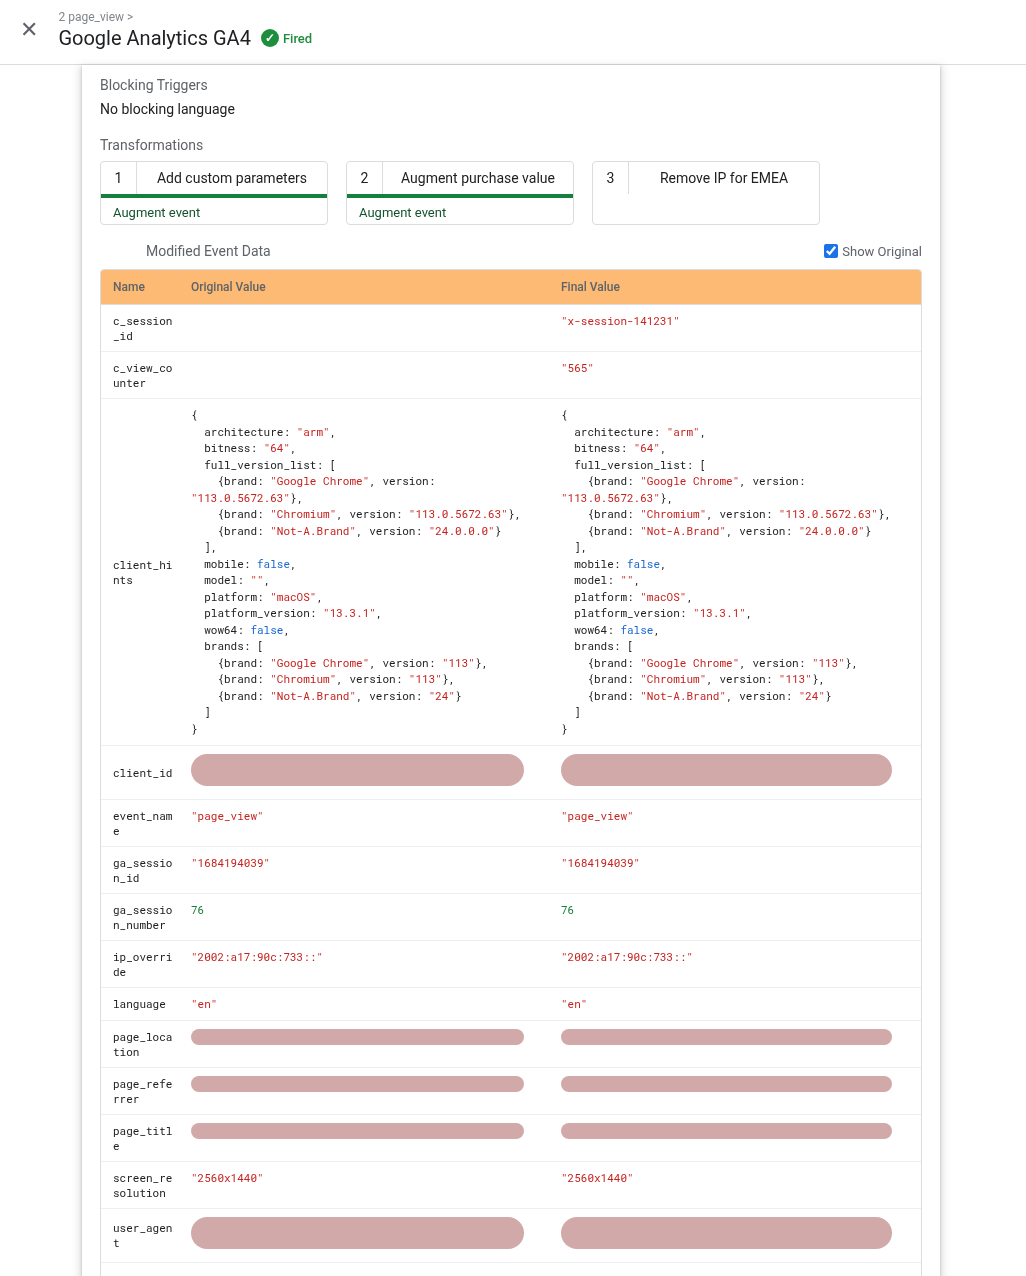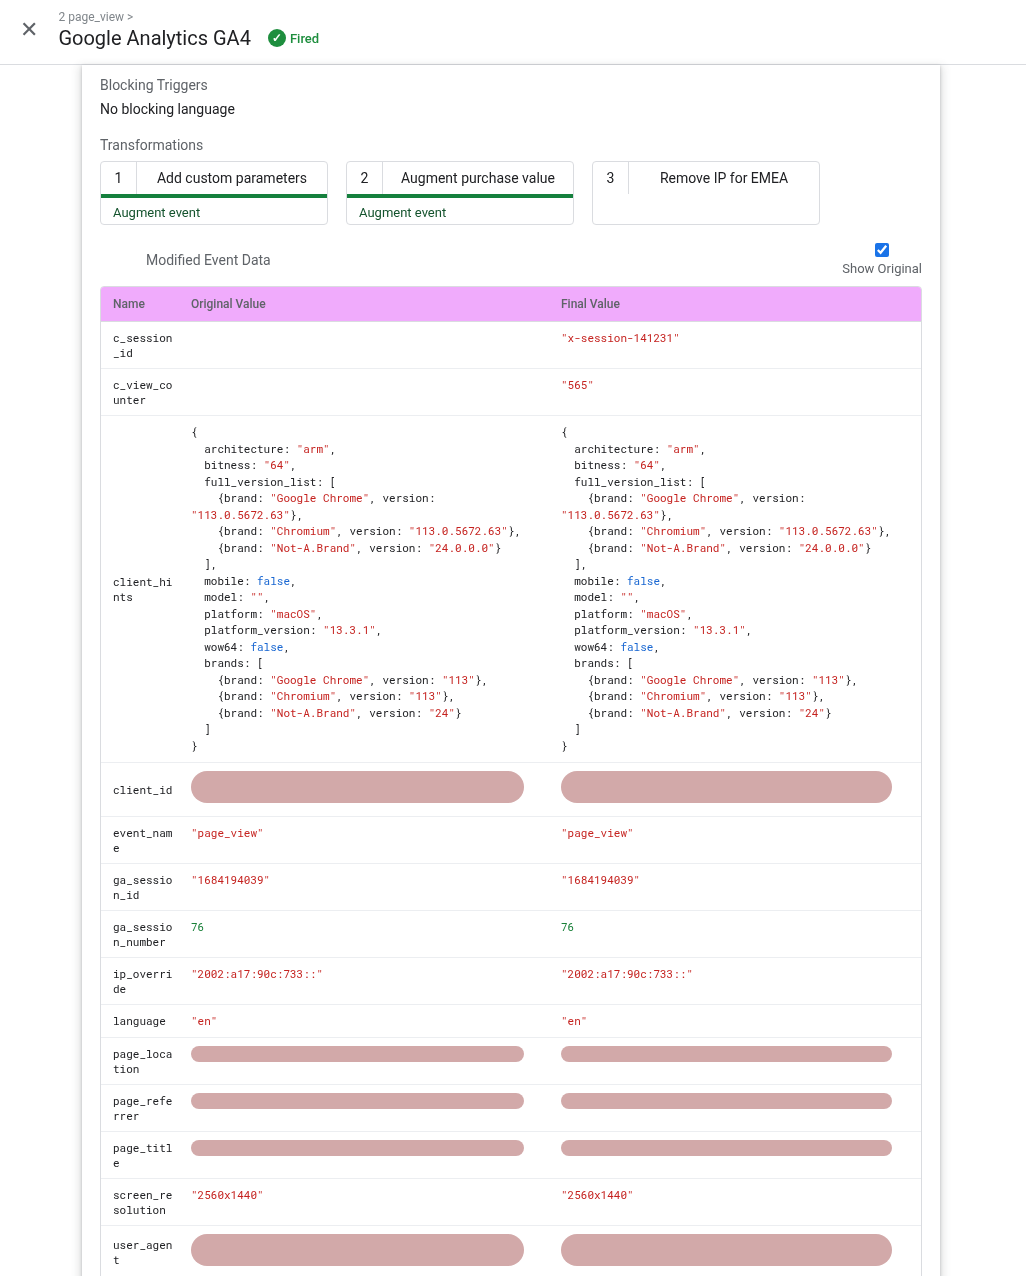--- a/index.html
+++ b/index.html
@@ -25,21 +25,21 @@
 }
 .header-content { flex: 1; }
 .breadcrumb {
   font-size: 12px;
   color: #80868b;
   margin-bottom: 2px;
 }
 .title-row {
   display: flex;
   align-items: center;
-  gap: 17px;
+  gap: 10px;
 }
 .title {
   font-size: 20px;
   color: #202124;
   font-weight: 400;
 }
 .fired-badge {
   display: inline-flex;
   align-items: center;
   gap: 4px;
@@ -126,35 +126,34 @@
 .med-title {
   font-size: 14px;
   color: #5f6368;
 }
 .show-orig {
   display: flex;
   align-items: center;
   gap: 4px;
   font-size: 13px;
   color: #5f6368;
-  flex-direction: column;
 }
 .show-orig input[type=checkbox] {
   accent-color: #1a73e8;
   width: 14px;
   height: 14px;
 }
 .data-table {
   border: 1px solid #dadce0;
   border-radius: 4px;
   overflow: hidden;
 }
 .dt-header {
   display: flex;
-  background: #f0abfc;
+  background: #fdba74;
   border-bottom: 1px solid #dadce0;
   font-size: 12px;
   color: #5f6368;
   font-weight: 500;
 }
 .col-name { width: 82px; padding: 10px 8px 10px 12px; }
 .col-orig { width: 370px; padding: 10px 8px; }
 .col-final { flex: 1; padding: 10px 8px; }
 .dt-row {
   display: flex;

